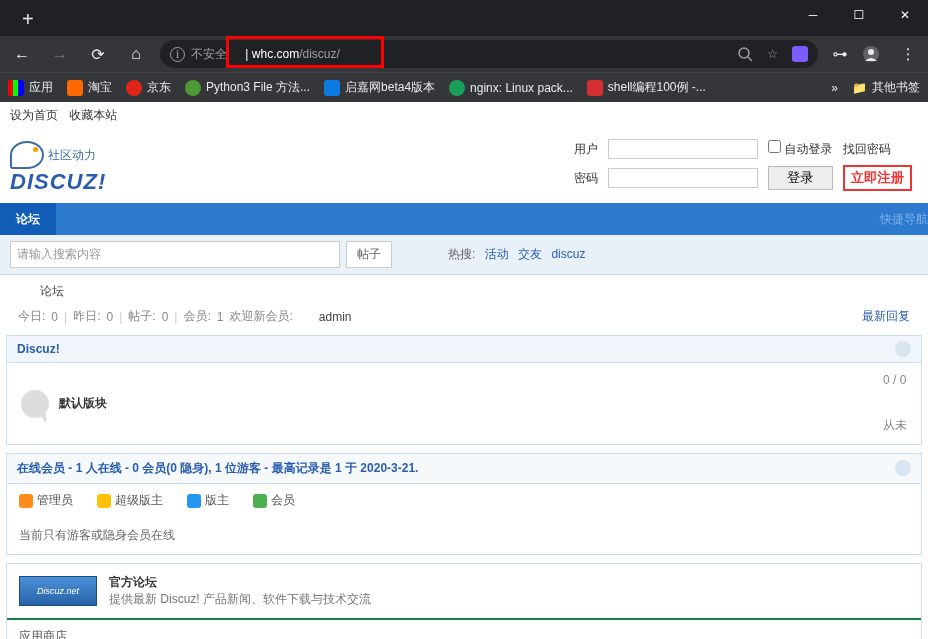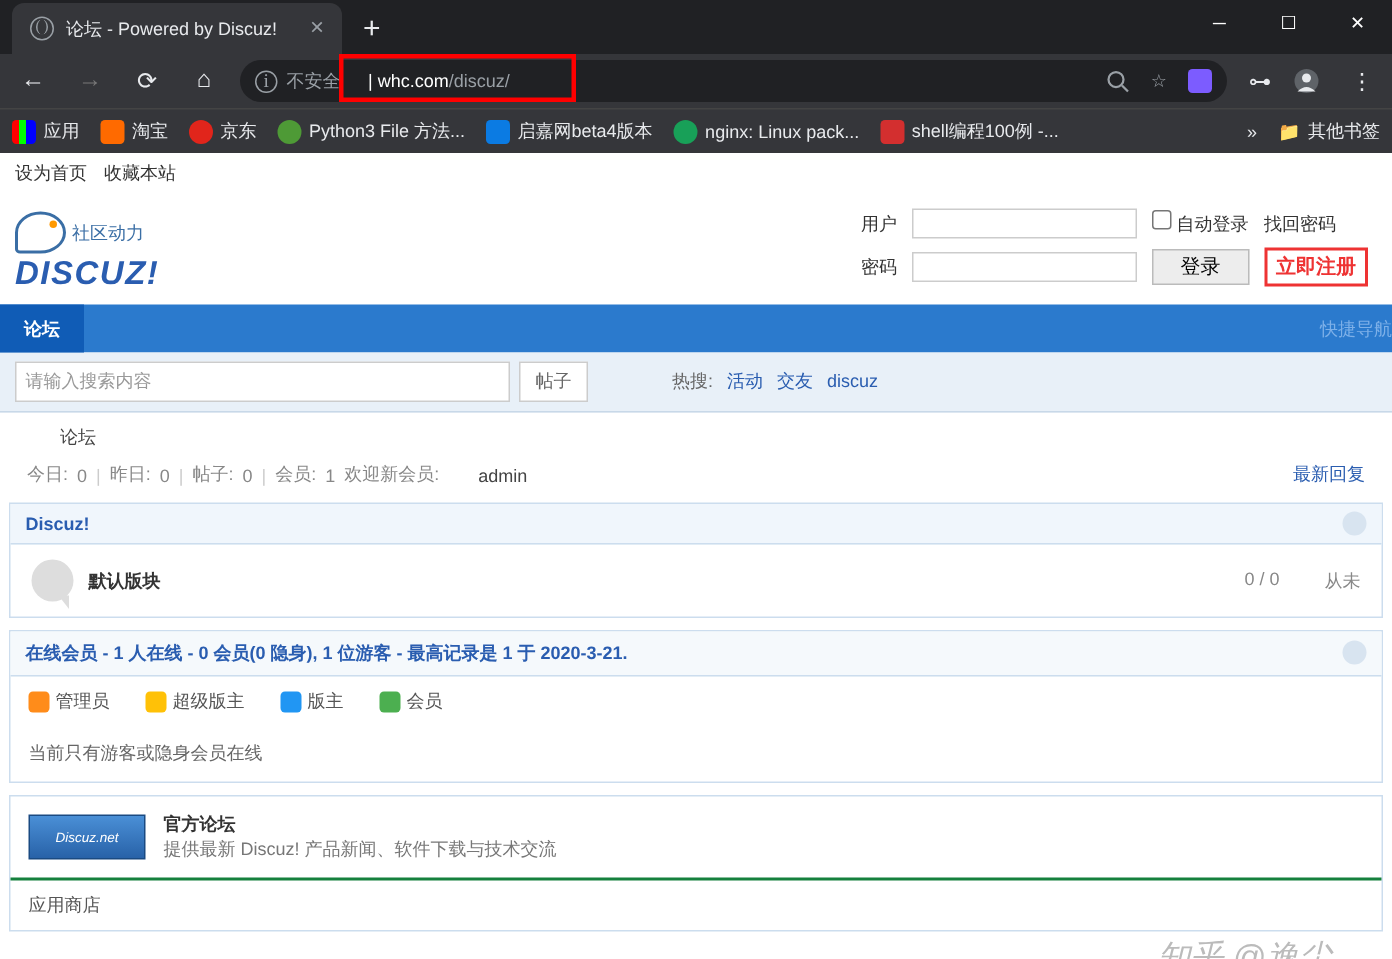--- a/index.html
+++ b/index.html
@@ -73,21 +73,21 @@
 .stats .admin { background: #fff; padding: 1px 4px; color: #444; margin-left: 16px; }
 .stats .latest { margin-left: auto; color: #2a5db0; }
 
 .block { border: 1px solid #cde; margin: 0 6px 8px; }
 .blockhead { background: #f0f6fc; padding: 5px 10px; color: #2a5db0; font-weight: bold; display: flex; align-items: center; border-bottom: 1px solid #cde; }
 .collapse { margin-left: auto; width: 16px; height: 16px; background: #d8e4f0; border-radius: 50%; }
 .forumrow { display: flex; align-items: center; padding: 10px 14px; gap: 10px; }
 .forumicon { width: 28px; height: 28px; background: #ddd; border-radius: 50%; position: relative; }
 .forumicon::after { content: ""; position: absolute; border-left: 7px solid transparent; border-top: 9px solid #ddd; bottom: -5px; right: 3px; }
 .forumname { font-weight: bold; color: #333; }
-.forumstats { margin-left: auto; color: #888; display: flex; gap: 30px; }
+.forumstats { margin-left: auto; color: #888; display: flex; gap: 30px; flex-direction: column; }
 
 .onlinehead { background: #f5f9fc; padding: 6px 10px; color: #2a5db0; font-weight: bold; display: flex; border-bottom: 1px solid #cde; }
 .onlineleg { padding: 8px 12px; display: flex; gap: 24px; color: #555; align-items: center; }
 .legicon { width: 14px; height: 14px; border-radius: 3px; display: inline-block; margin-right: 4px; vertical-align: middle; }
 .lgo { background: #ff8c1a; } .lgy { background: #ffc107; } .lgb { background: #2196f3; } .lgg { background: #4caf50; }
 .emptyonline { padding: 10px 12px; color: #666; }
 
 .linkrow { display: flex; padding: 10px 12px; gap: 12px; align-items: center; }
 .linklogo { width: 78px; height: 30px; background: linear-gradient(#4a8fd6,#2862a8); border: 1px solid #1a4a82; display: flex; align-items: center; justify-content: center; color: #fff; font-size: 9px; font-style: italic; }
 .linktext .t { font-weight: bold; color: #333; }
@@ -104,25 +104,20 @@
 </head>
 <body>
 
 <div class="wincontrols">
   <div>─</div>
   <div>☐</div>
   <div>✕</div>
 </div>
 
 <div class="tabstrip">
-  <div class="tab">
-    <span class="favicon"></span>
-    <span>论坛 - Powered by Discuz!</span>
-    <span class="close">×</span>
-  </div>
   <div class="newtab">+</div>
 </div>
 
 <div class="toolbar">
   <span class="navicon">←</span>
   <span class="navicon dis">→</span>
   <span class="navicon">⟳</span>
   <span class="navicon">⌂</span>
   <div class="addressbar">
     <span class="info">i</span>

